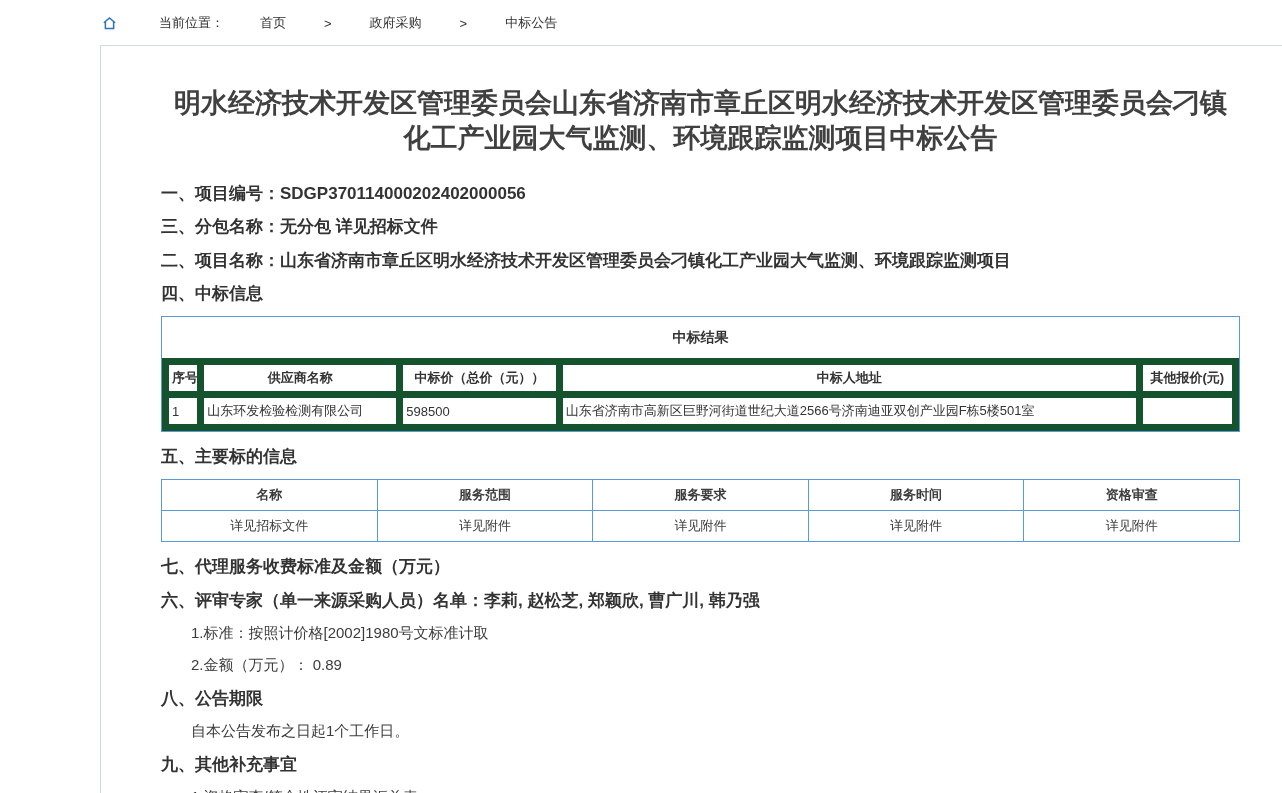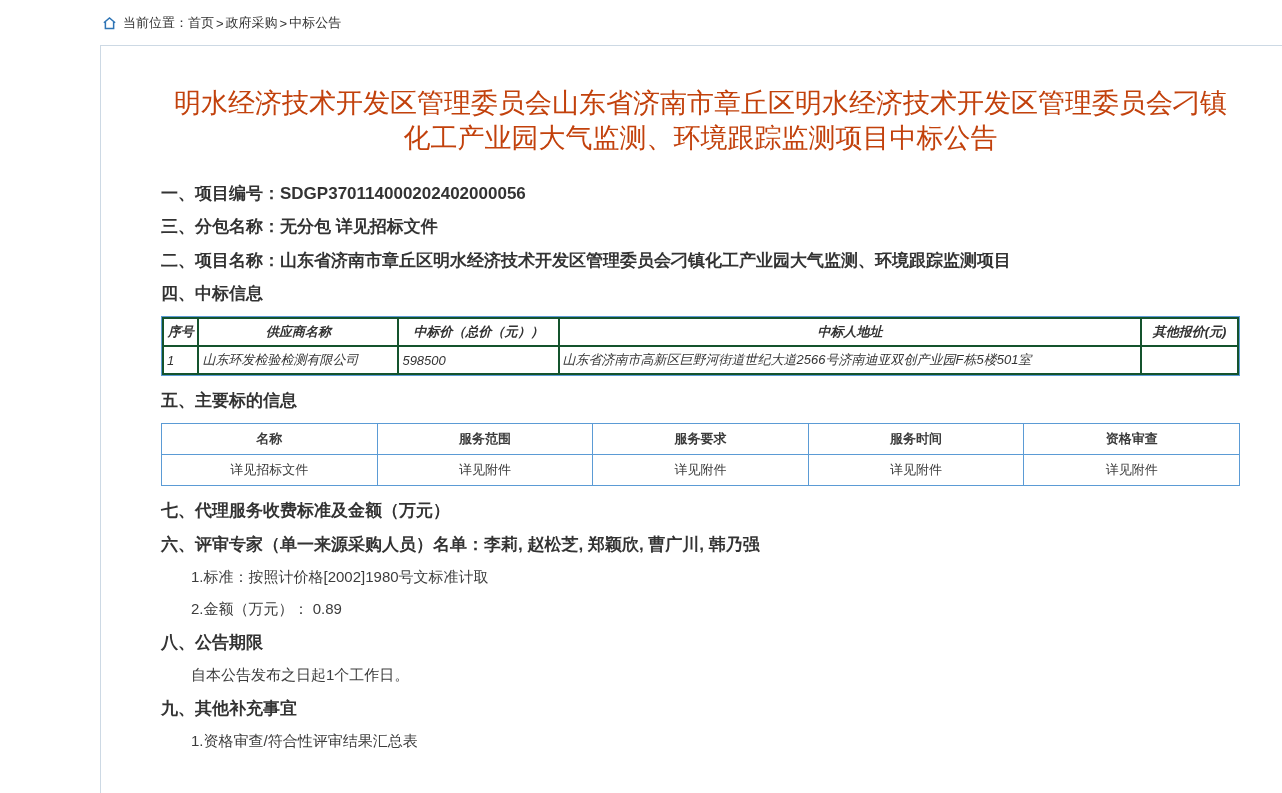--- a/index.html
+++ b/index.html
@@ -10,38 +10,39 @@
     background: #ffffff;
     font-family: "Liberation Sans", "DejaVu Sans", sans-serif;
     color: #333333;
   }
   
   .breadcrumb {
     display: flex; align-items: center;
     padding: 13px 0 12px 102px;
     font-size: 13px; color: #333;
     height: 45px;
+    gap: 36px;
   }
   .breadcrumb .home-ic { display: inline-flex; margin-right: 6px; }
   .breadcrumb .sep { margin: 0 2px; }
   .breadcrumb .crumb { cursor: pointer; }
   
   .card {
     margin-left: 100px;
     width: 1182px;
     min-height: 760px;
     background: #fff;
     border: 1px solid #cdd9e4;
     border-right: none;
     padding: 40px 42px 0 60px;
   }
   .page-title {
     font-size: 27px;
-    font-weight: normal;
-    color: #c2410c;
+    font-weight: bold;
+    color: #404040;
     text-align: center;
     line-height: 1.28;
     margin: 0 auto 28px auto;
     max-width: 1085px;
   }
   .sec-h {
     font-size: 17px;
     font-weight: bold;
     color: #333;
     margin: 0 0 12px 0;
@@ -67,26 +68,25 @@
     padding: 12px 0 11px 0;
   }
   table.grid {
     width: 100%;
     border-collapse: collapse;
     table-layout: fixed;
     font-size: 13px;
     color: #333;
   }
   table.grid th, table.grid td {
-    border: 2px solid #14532d;
+    border: 7px solid #14532d;
     padding: 4px 3px;
     height: 26px;
     overflow: hidden;
     white-space: nowrap;
-    font-style: italic;
   }
   table.grid th { font-weight: bold; text-align: center; }
   table.grid td { text-align: left; }
   
   table.bluegrid {
     width: 100%;
     border-collapse: collapse;
     table-layout: fixed;
     font-size: 13px;
     color: #3c3c3c;
@@ -122,20 +122,21 @@
 <div class="card">
 
   <h1 class="page-title">明水经济技术开发区管理委员会山东省济南市章丘区明水经济技术开发区管理委员会刁镇化工产业园大气监测、环境跟踪监测项目中标公告</h1>
 
   <div class="sec-h">一、项目编号：SDGP370114000202402000056</div>
   <div class="sec-h">三、分包名称：无分包 详见招标文件</div>
   <div class="sec-h">二、项目名称：山东省济南市章丘区明水经济技术开发区管理委员会刁镇化工产业园大气监测、环境跟踪监测项目</div>
   <div class="sec-h">四、中标信息</div>
 
   <div class="tbl-frame">
+    <div class="tbl-caption">中标结果</div>
     <table class="grid">
       <colgroup>
         <col style="width:3.3%">
           <col style="width:18.6%">
           <col style="width:14.9%">
           <col style="width:54.2%">
           <col style="width:9.0%">
       </colgroup>
       <tbody>
           <tr>

